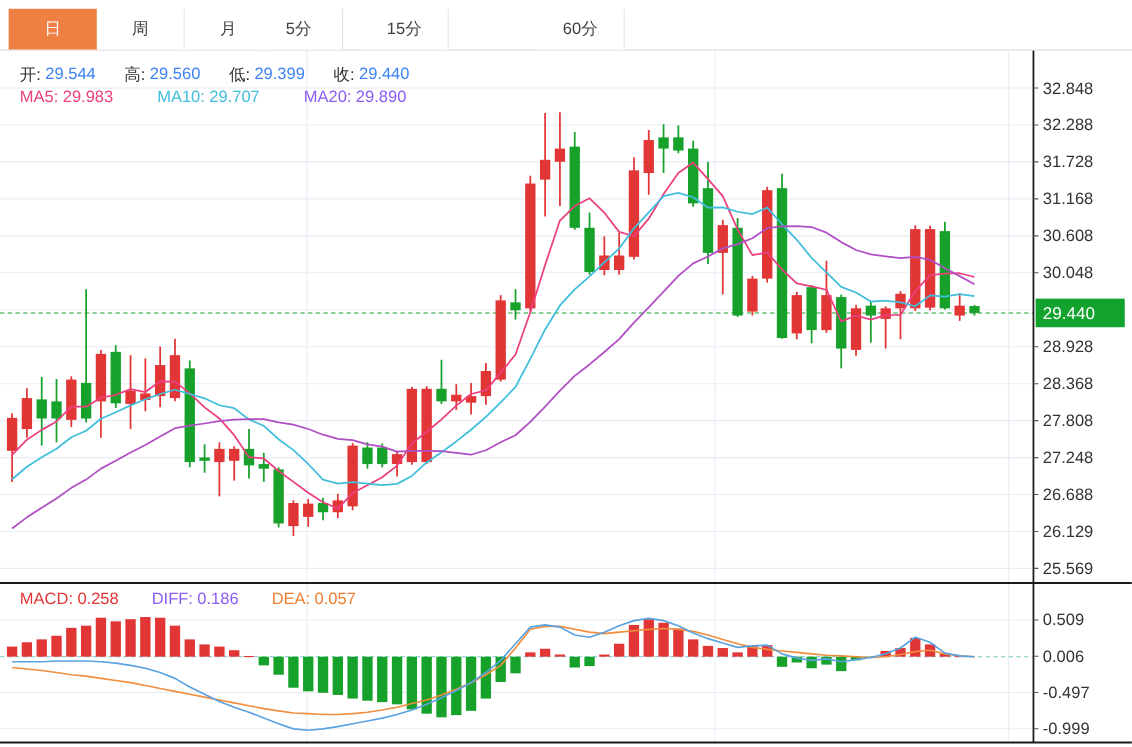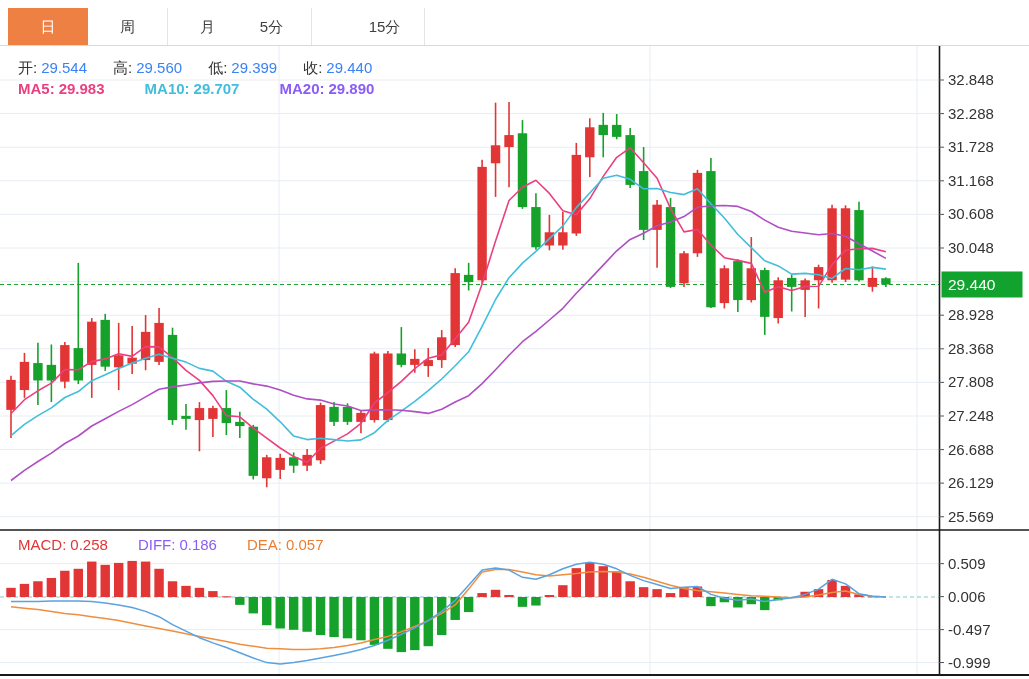--- a/index.html
+++ b/index.html
@@ -9,37 +9,38 @@
   .tabbar{position:absolute;left:0;top:0;width:1029px;height:46px;background:#fff;
           border-bottom:1px solid #d9d9d9;}
   .tab{position:absolute;top:8px;width:80px;height:37px;line-height:37px;text-align:center;
        font-size:15px;color:#404040;border-right:1px solid #e4e4e4;cursor:pointer;background:#fff;}
   .tab.first{border-left:1px solid #e4e4e4;}
   .tab.active{background:#ee8044;color:#fff;border-color:#ee8044;}
   .chart-wrap{position:absolute;left:0;top:46px;width:821px;height:633px;}
   #chart-svg{position:absolute;left:0;top:0;}
   .info-row{position:absolute;left:18px;display:flex;font-size:15px;white-space:nowrap;}
   .quote-row{top:13px;gap:26px;}
-  .ma-row{top:34px;gap:40px;font-weight:bold;}
+  .ma-row{top:34px;gap:40px;}
   .macd-row{top:490px;gap:30px;}
   .grp{display:flex;gap:4px;}
   .lbl{color:#333;}
   .val-up{color:#3b82f6;}
 </style>
 </head>
 <body>
 
 <div class="screen">
 
   <div class="tabbar">
     <div class="tab first active" style="left:8px">日</div>
     <div class="tab" style="left:88px">周</div>
     <div class="tab" style="left:168px">月</div>
     <div class="tab" style="left:232px">5分</div>
-    <div class="tab" style="left:345px">15分</div>
+    <div class="tab" style="left:328px">15分</div>
+    <div class="tab" style="left:488px">60分</div>
   </div>
 
   <div class="chart-wrap">
     <svg id="chart-svg" width="1029" height="633" viewBox="0 0 1029 633">
         <defs>
           <clipPath id="mainClip">
             <rect x="0" y="0" width="939" height="484"></rect>
           </clipPath>
           <clipPath id="macdClip">
             <rect x="0" y="485" width="939" height="143"></rect>

